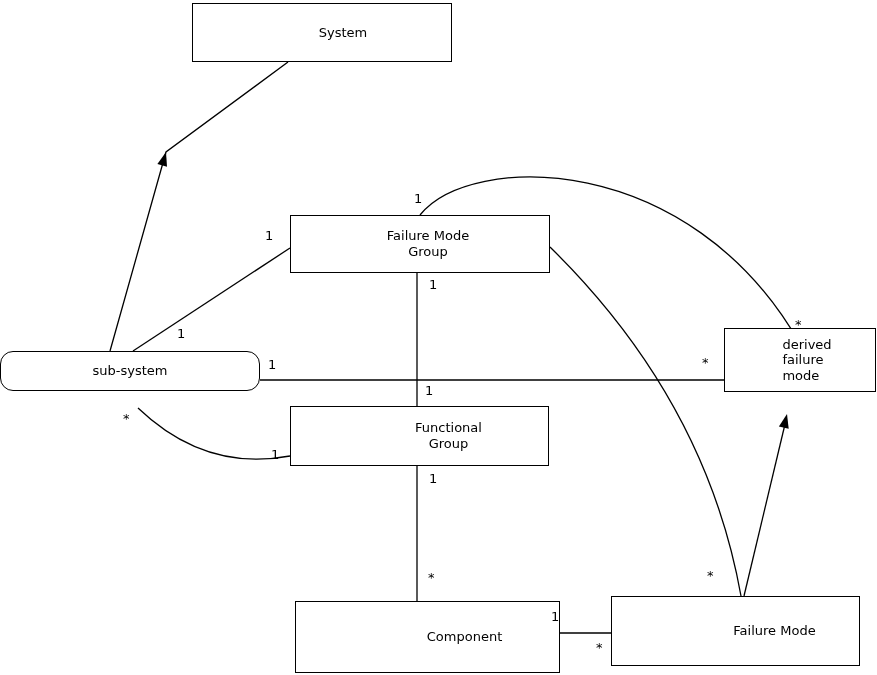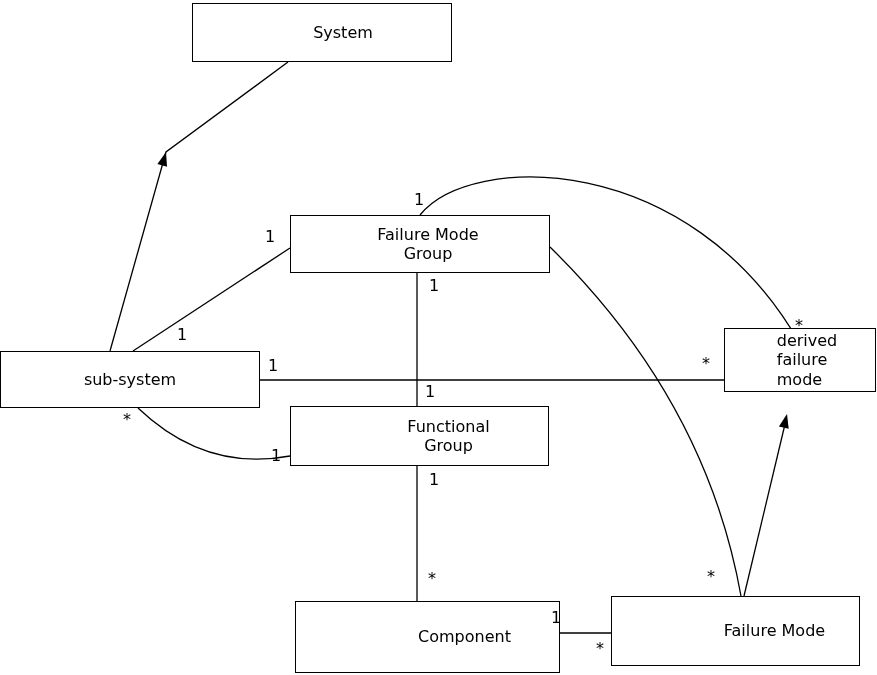--- a/index.html
+++ b/index.html
@@ -2,21 +2,21 @@
 <html><head>
 <meta charset="utf-8">
 <style>
   html, body { margin: 0; padding: 0; background: #ffffff; }
   .canvas {
     position: relative;
     width: 877px;
     height: 675px;
     background: #ffffff;
     font-family: "DejaVu Sans", sans-serif;
-    font-size: 16px;
+    font-size: 13px;
     color: #000000;
     overflow: hidden;
   }
   svg.wires {
     position: absolute;
     left: 0; top: 0;
     width: 877px; height: 675px;
   }
   .edge {
     fill: none;
@@ -81,21 +81,21 @@
 
   <div class="node" style="left:192px; top:3px; width:260px; height:59px; padding-left:42px;">
     <div class="label">System</div>
   </div>
 
   <div class="node" style="left:290px; top:215px; width:260px; height:58px; padding-left:16px;">
     <div class="label">Failure Mode
 Group</div>
   </div>
 
-  <div class="node" style="left:0px; top:351px; width:260px; height:57px;">
+  <div class="node" style="left:0px; top:351px; width:260px; height:40px;border-radius:13px;">
     <div class="label">sub-system</div>
   </div>
 
   <div class="node dfm" style="left:724px; top:328px; width:152px; height:64px;padding-left:14px;">
     <div class="label">derived
 failure
 mode</div>
   </div>
 
   <div class="node" style="left:290px; top:406px; width:259px; height:60px; padding-left:58px;">

